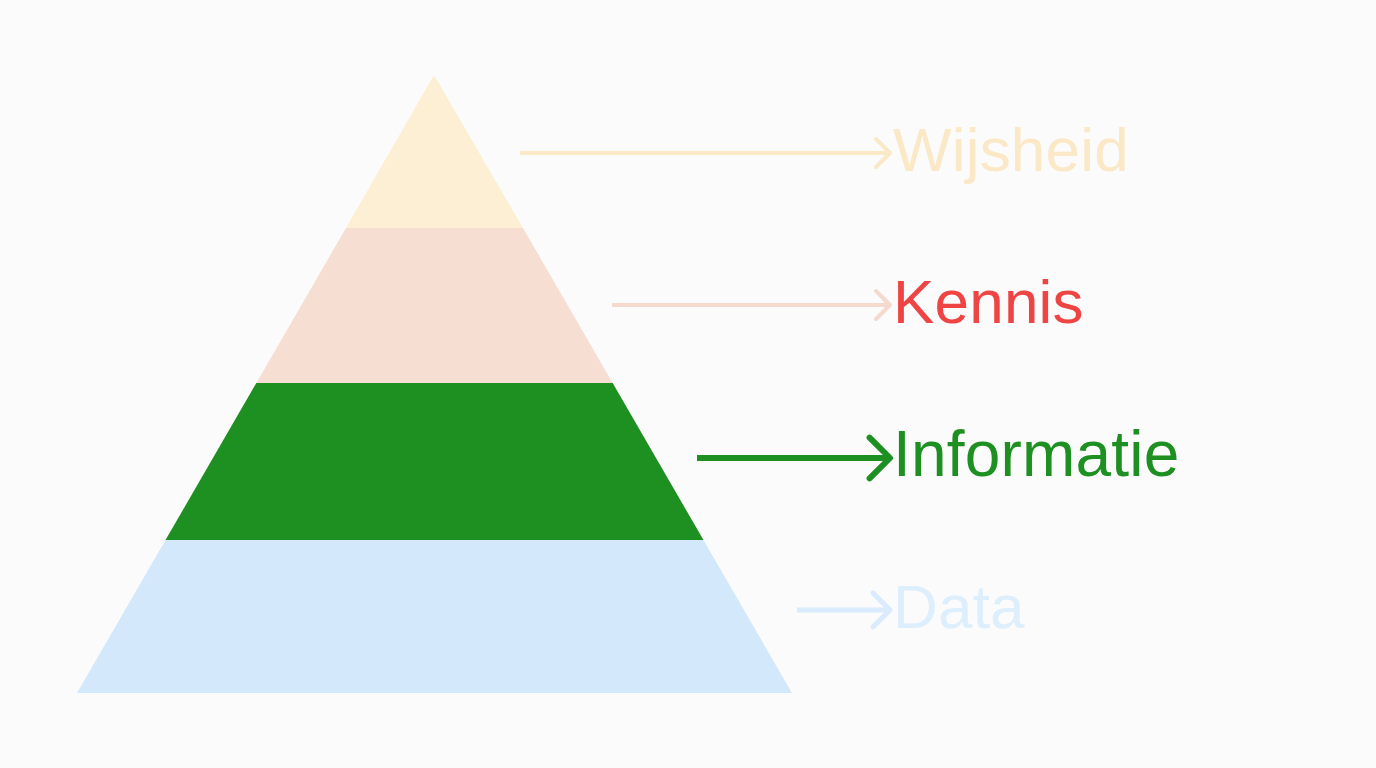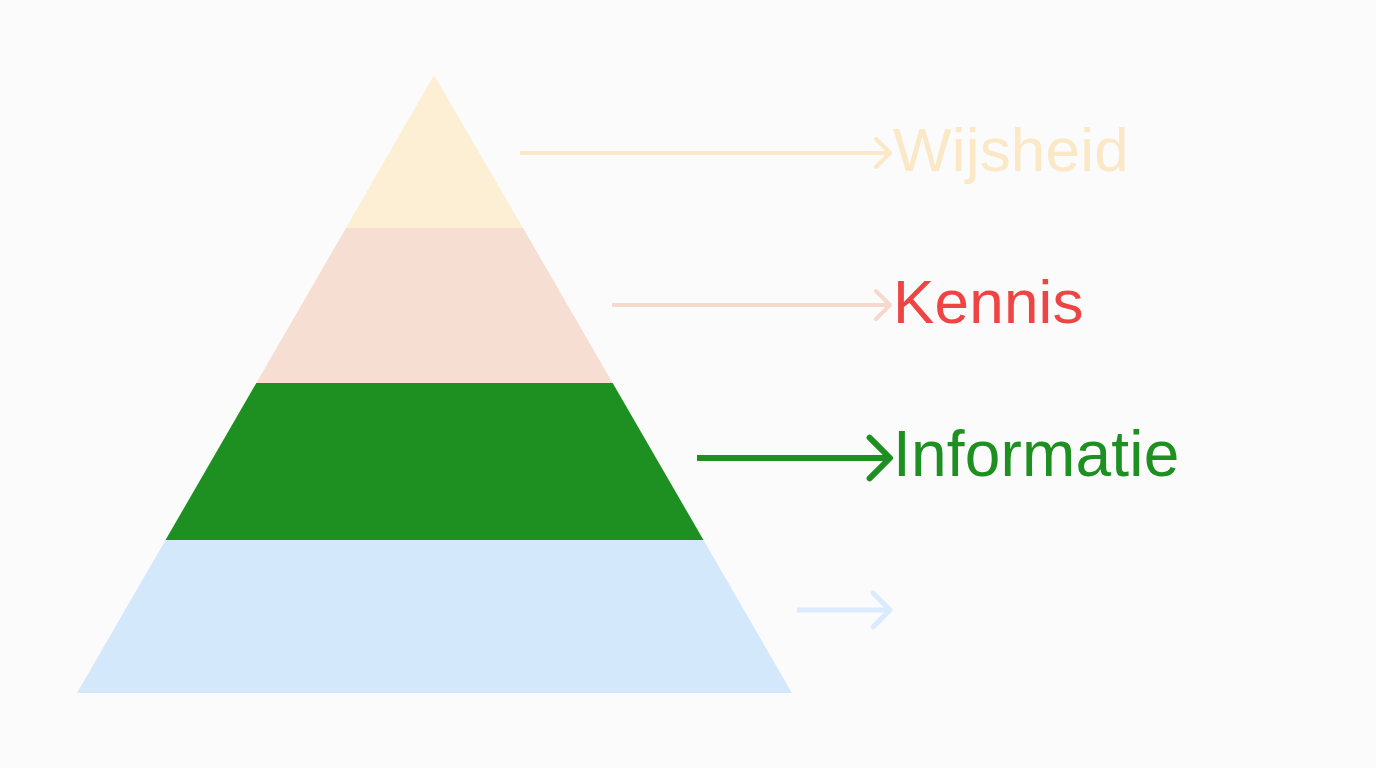--- a/index.html
+++ b/index.html
@@ -73,14 +73,15 @@
         </g>
     </g>
   </svg>
 
   <div class="row-label label-xl" id="label-0" style="color: rgb(250, 232, 198); top: 119px;">Wijsheid</div>
 
   <div class="row-label label-xl" id="label-1" style="color: #ef4444; top: 271px;">Kennis</div>
 
   <div class="row-label label-strong" id="label-2" style="color: rgb(30, 144, 33); top: 422px;">Informatie</div>
 
+  <div class="row-label label-xl" id="label-3" style="color: rgb(221, 238, 253); top: 576px;">Data</div>
 
 </div>
 
 </body></html>

